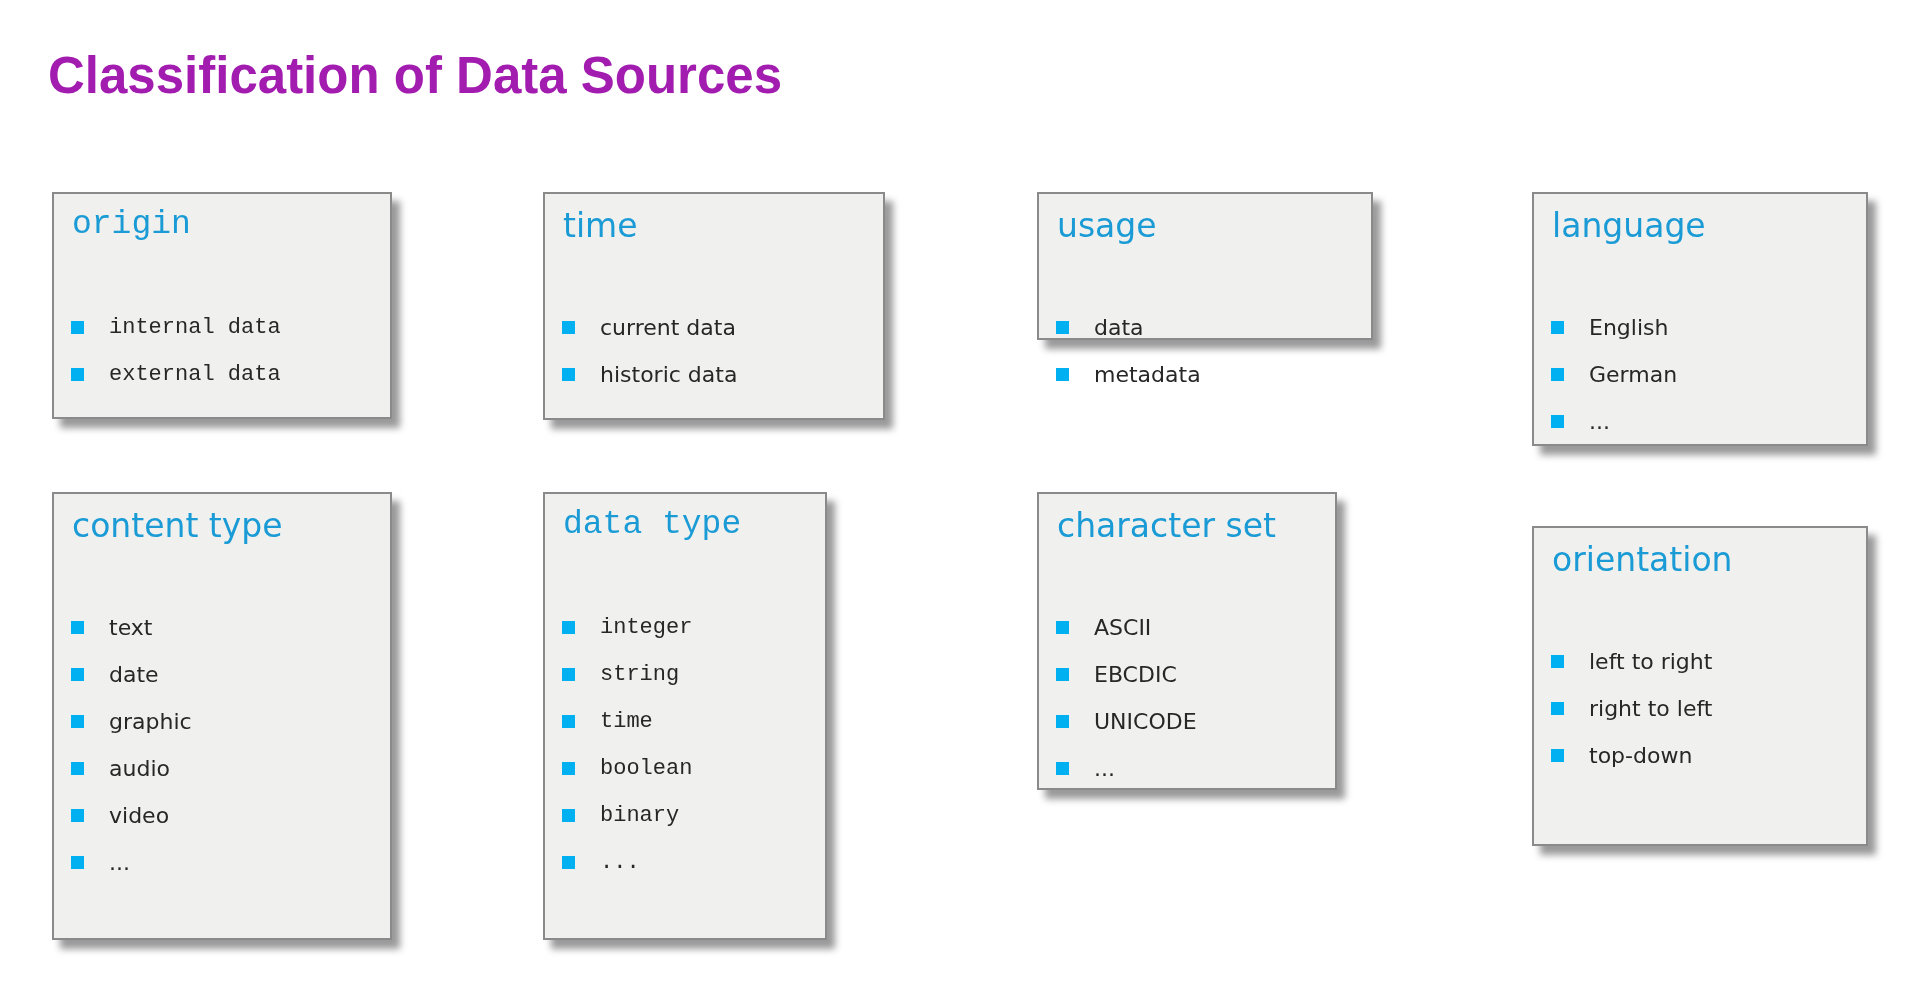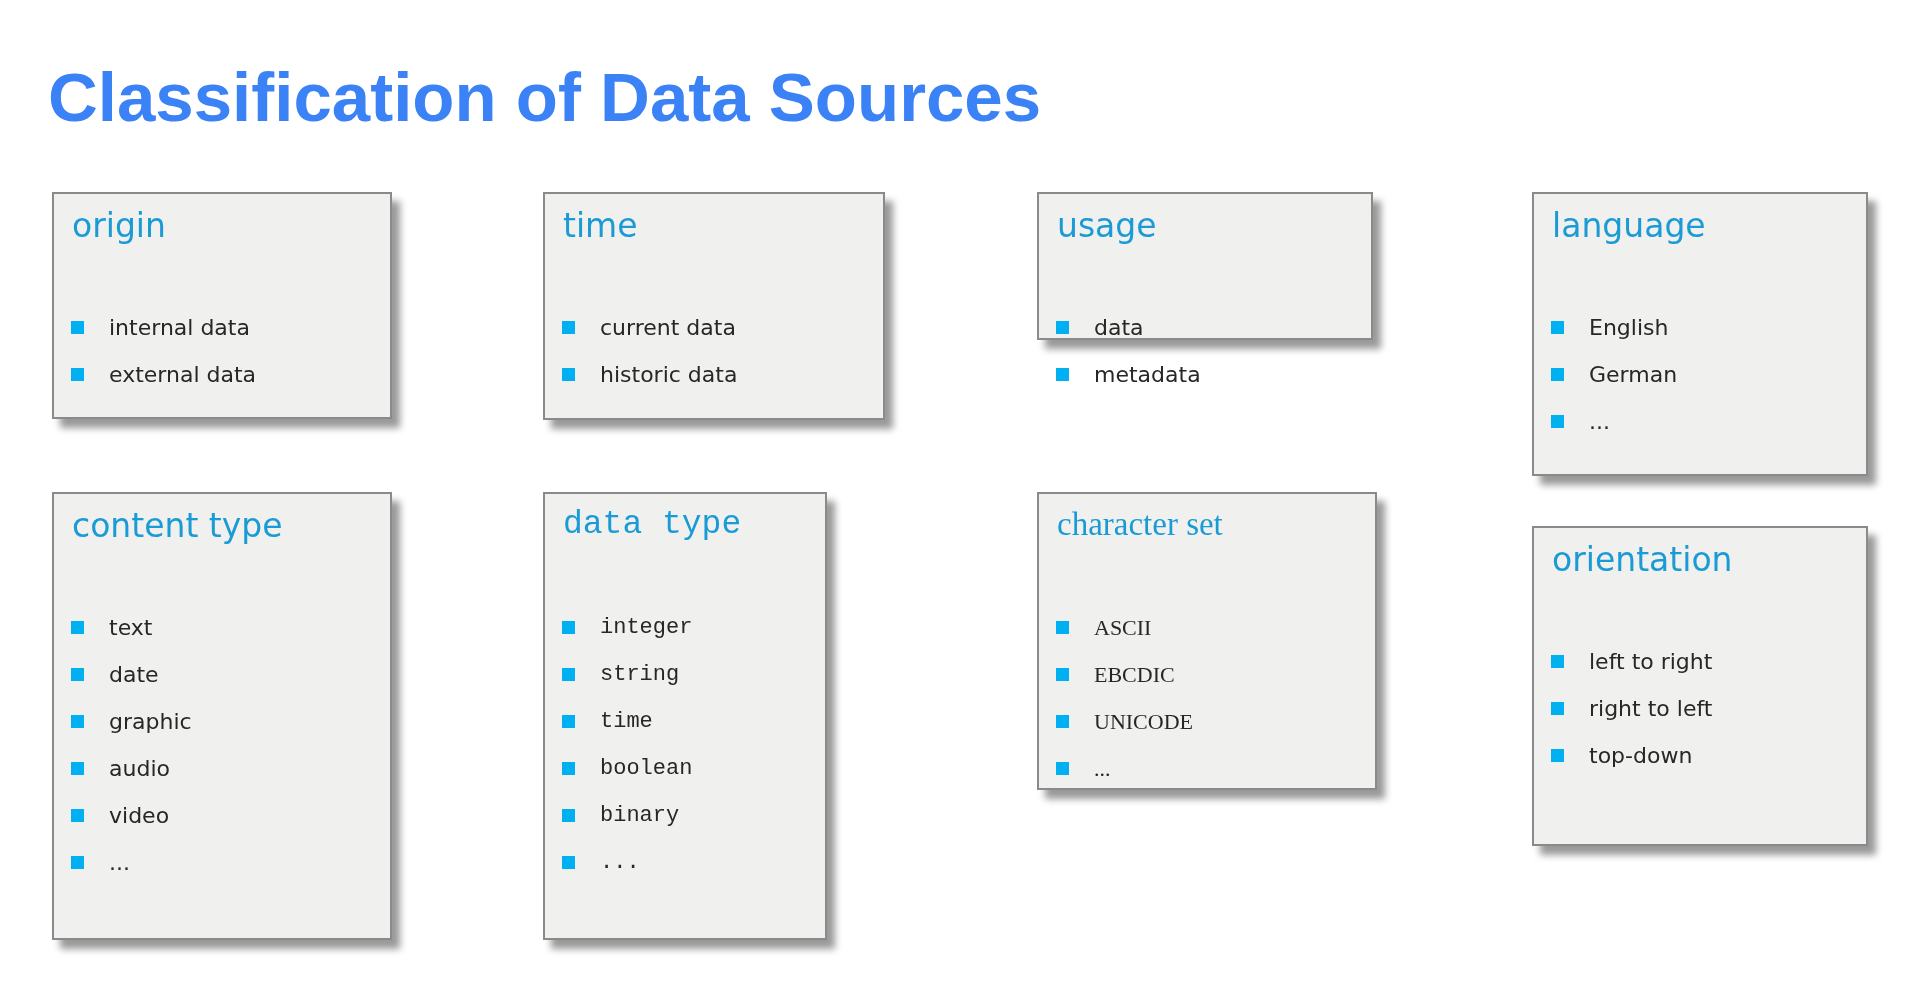--- a/index.html
+++ b/index.html
@@ -13,23 +13,23 @@
     width: 1907px;
     height: 981px;
     background: #ffffff;
     overflow: hidden;
   }
   .page-title {
     position: absolute;
     left: 48px;
     top: 12px;
     font-family: "Liberation Sans", sans-serif;
-    font-size: 69px;
+    font-size: 51px;
     font-weight: 700;
-    color: #3b82f6;
+    color: #a21caf;
     letter-spacing: 0px;
     white-space: nowrap;
   }
   .box {
     position: absolute;
     background: #f0f0ef;
     border: 2px solid #8a8a8a;
     box-shadow: 8px 9px 7px rgba(0, 0, 0, 0.40);
     box-sizing: border-box;
   }
@@ -67,21 +67,21 @@
     background: #00b0f0;
   }
 </style>
 </head>
 <body>
 
 <div class="slide">
 
   <h1 class="page-title">Classification of Data Sources</h1>
 
-  <div class="box" style="left:52px; top:192px; width:340px; height:227px;">
+  <div class="box" style="left:52px; top:192px; width:340px; height:227px;font-family:Liberation Mono, monospace;">
     <div class="box-title">origin</div>
     <ul class="items">
       <li><span class="bullet"></span><span>internal data</span></li>
       <li><span class="bullet"></span><span>external data</span></li>
     </ul>
   </div>
 
   <div class="box" style="left:543px; top:192px; width:342px; height:228px;">
     <div class="box-title">time</div>
     <ul class="items">
@@ -91,21 +91,21 @@
   </div>
 
   <div class="box" style="left:1037px; top:192px; width:336px; height:148px;">
     <div class="box-title">usage</div>
     <ul class="items">
       <li><span class="bullet"></span><span>data</span></li>
       <li><span class="bullet"></span><span>metadata</span></li>
     </ul>
   </div>
 
-  <div class="box" style="left:1532px; top:192px; width:336px; height:284px;">
+  <div class="box" style="left:1532px; top:192px; width:336px; height:254px;">
     <div class="box-title">language</div>
     <ul class="items">
       <li><span class="bullet"></span><span>English</span></li>
       <li><span class="bullet"></span><span>German</span></li>
       <li><span class="bullet"></span><span>...</span></li>
     </ul>
   </div>
 
   <div class="box" style="left:52px; top:492px; width:340px; height:448px;">
     <div class="box-title">content type</div>
@@ -124,21 +124,21 @@
     <ul class="items">
       <li><span class="bullet"></span><span>integer</span></li>
       <li><span class="bullet"></span><span>string</span></li>
       <li><span class="bullet"></span><span>time</span></li>
       <li><span class="bullet"></span><span>boolean</span></li>
       <li><span class="bullet"></span><span>binary</span></li>
       <li><span class="bullet"></span><span>...</span></li>
     </ul>
   </div>
 
-  <div class="box" style="left:1037px; top:492px; width:340px; height:298px;font-family:Liberation Serif, serif;">
+  <div class="box" style="left:1037px; top:492px; width:300px; height:298px;">
     <div class="box-title">character set</div>
     <ul class="items">
       <li><span class="bullet"></span><span>ASCII</span></li>
       <li><span class="bullet"></span><span>EBCDIC</span></li>
       <li><span class="bullet"></span><span>UNICODE</span></li>
       <li><span class="bullet"></span><span>...</span></li>
     </ul>
   </div>
 
   <div class="box" style="left:1532px; top:526px; width:336px; height:320px;">

